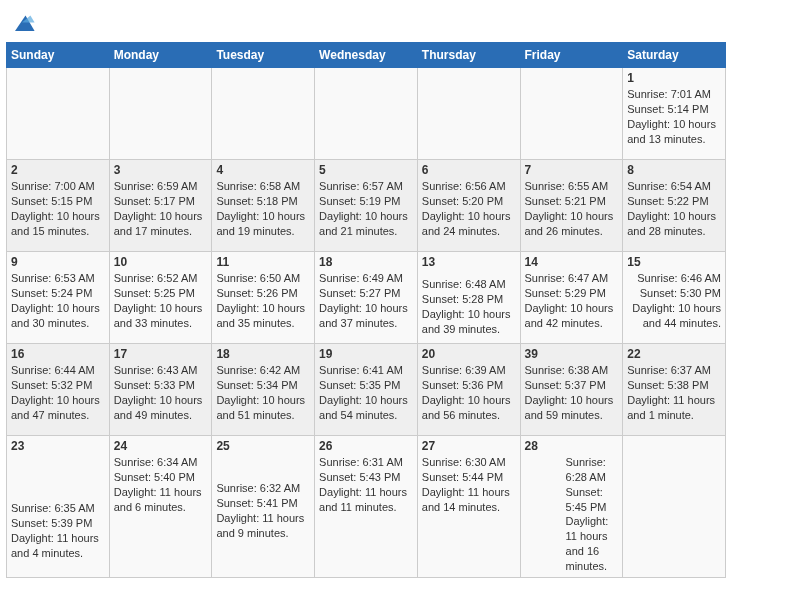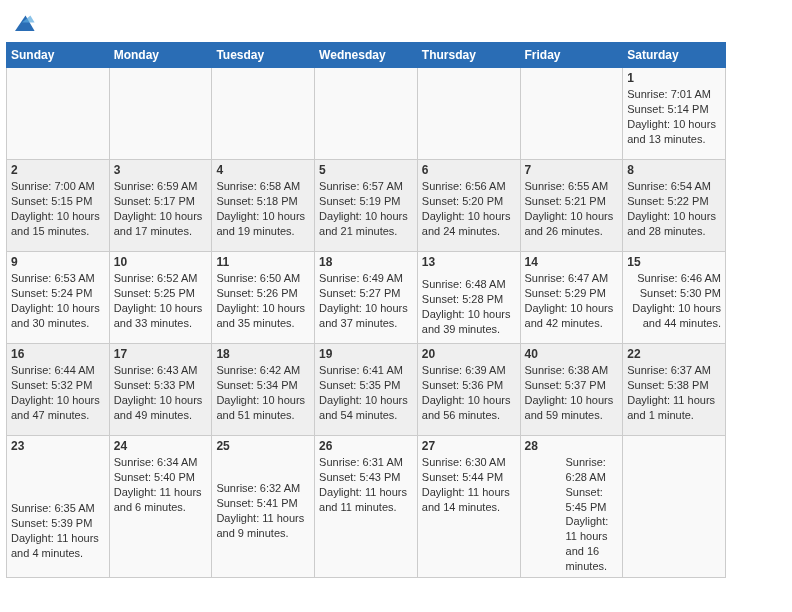--- a/index.html
+++ b/index.html
@@ -284,21 +284,21 @@
 and 54 minutes.</div>
           </td>
           <td>
             <span class="day-number">20</span>
             <div class="day-info" style="white-space: pre-line;">Sunrise: 6:39 AM
 Sunset: 5:36 PM
 Daylight: 10 hours
 and 56 minutes.</div>
           </td>
           <td>
-            <span class="day-number">40</span>
+            <span class="day-number">39</span>
             <div class="day-info" style="white-space: pre-line;">Sunrise: 6:38 AM
 Sunset: 5:37 PM
 Daylight: 10 hours
 and 59 minutes.</div>
           </td>
           <td>
             <span class="day-number">22</span>
             <div class="day-info" style="white-space: pre-line;">Sunrise: 6:37 AM
 Sunset: 5:38 PM
 Daylight: 11 hours

